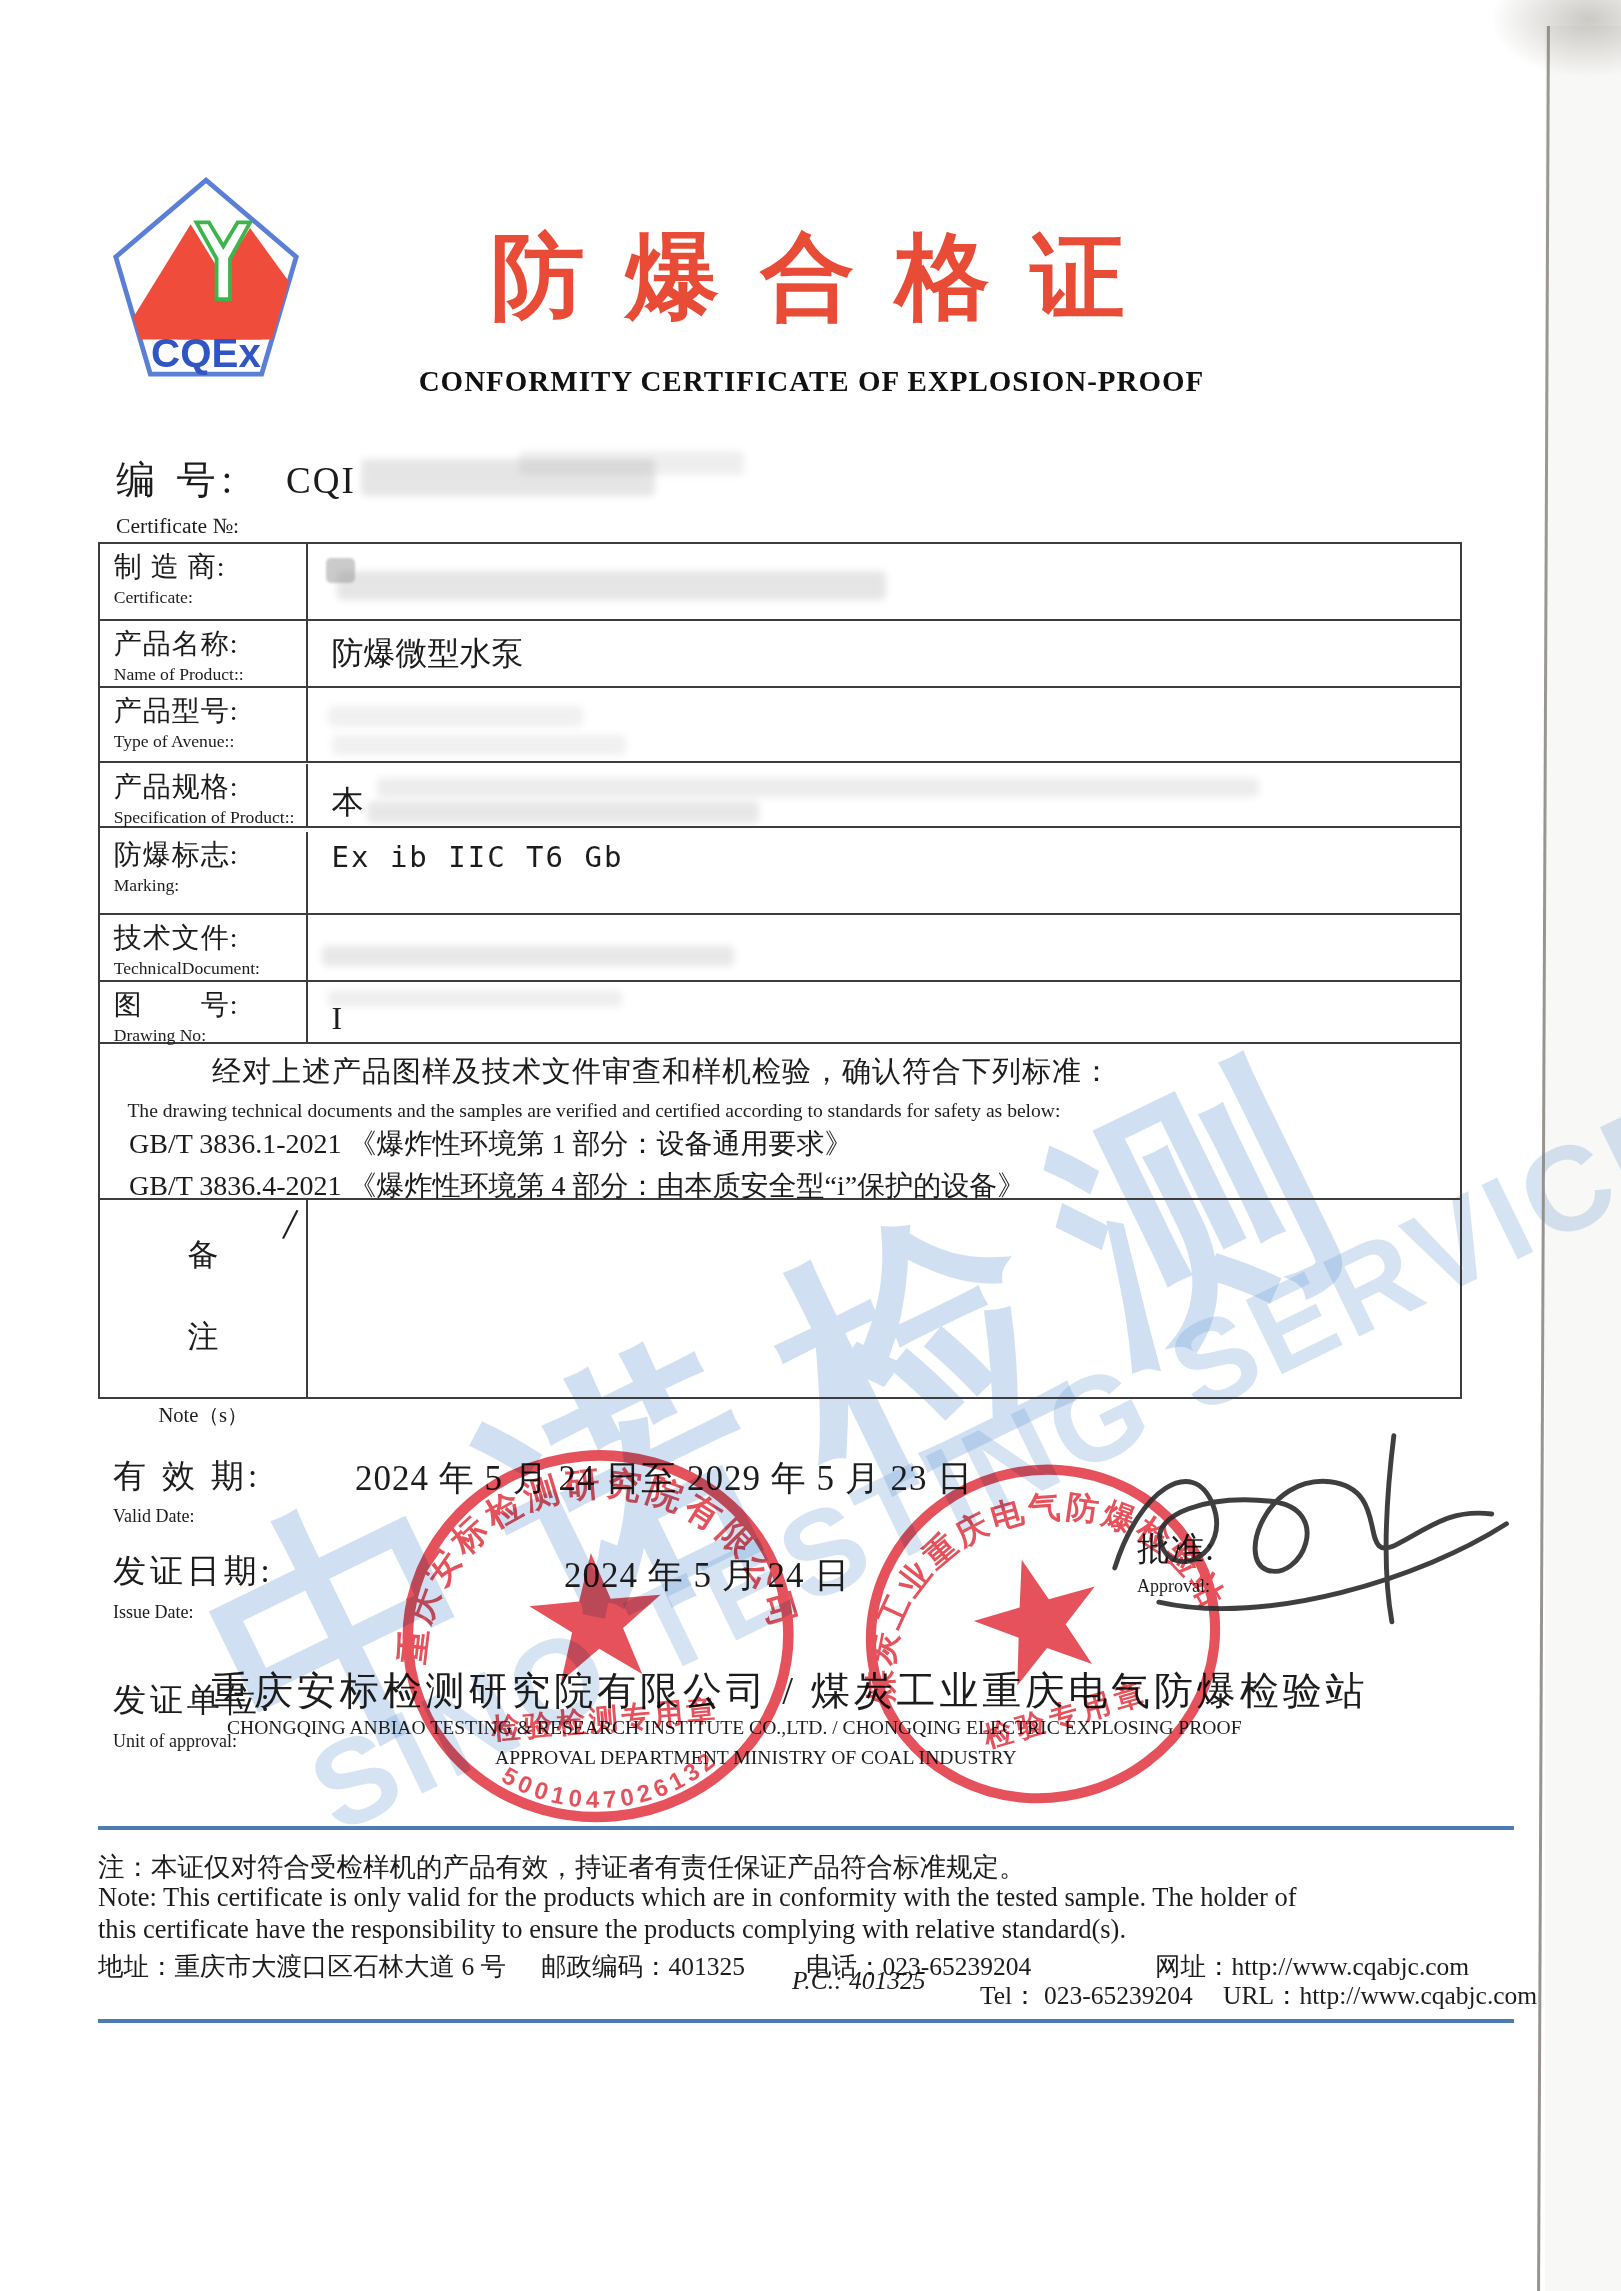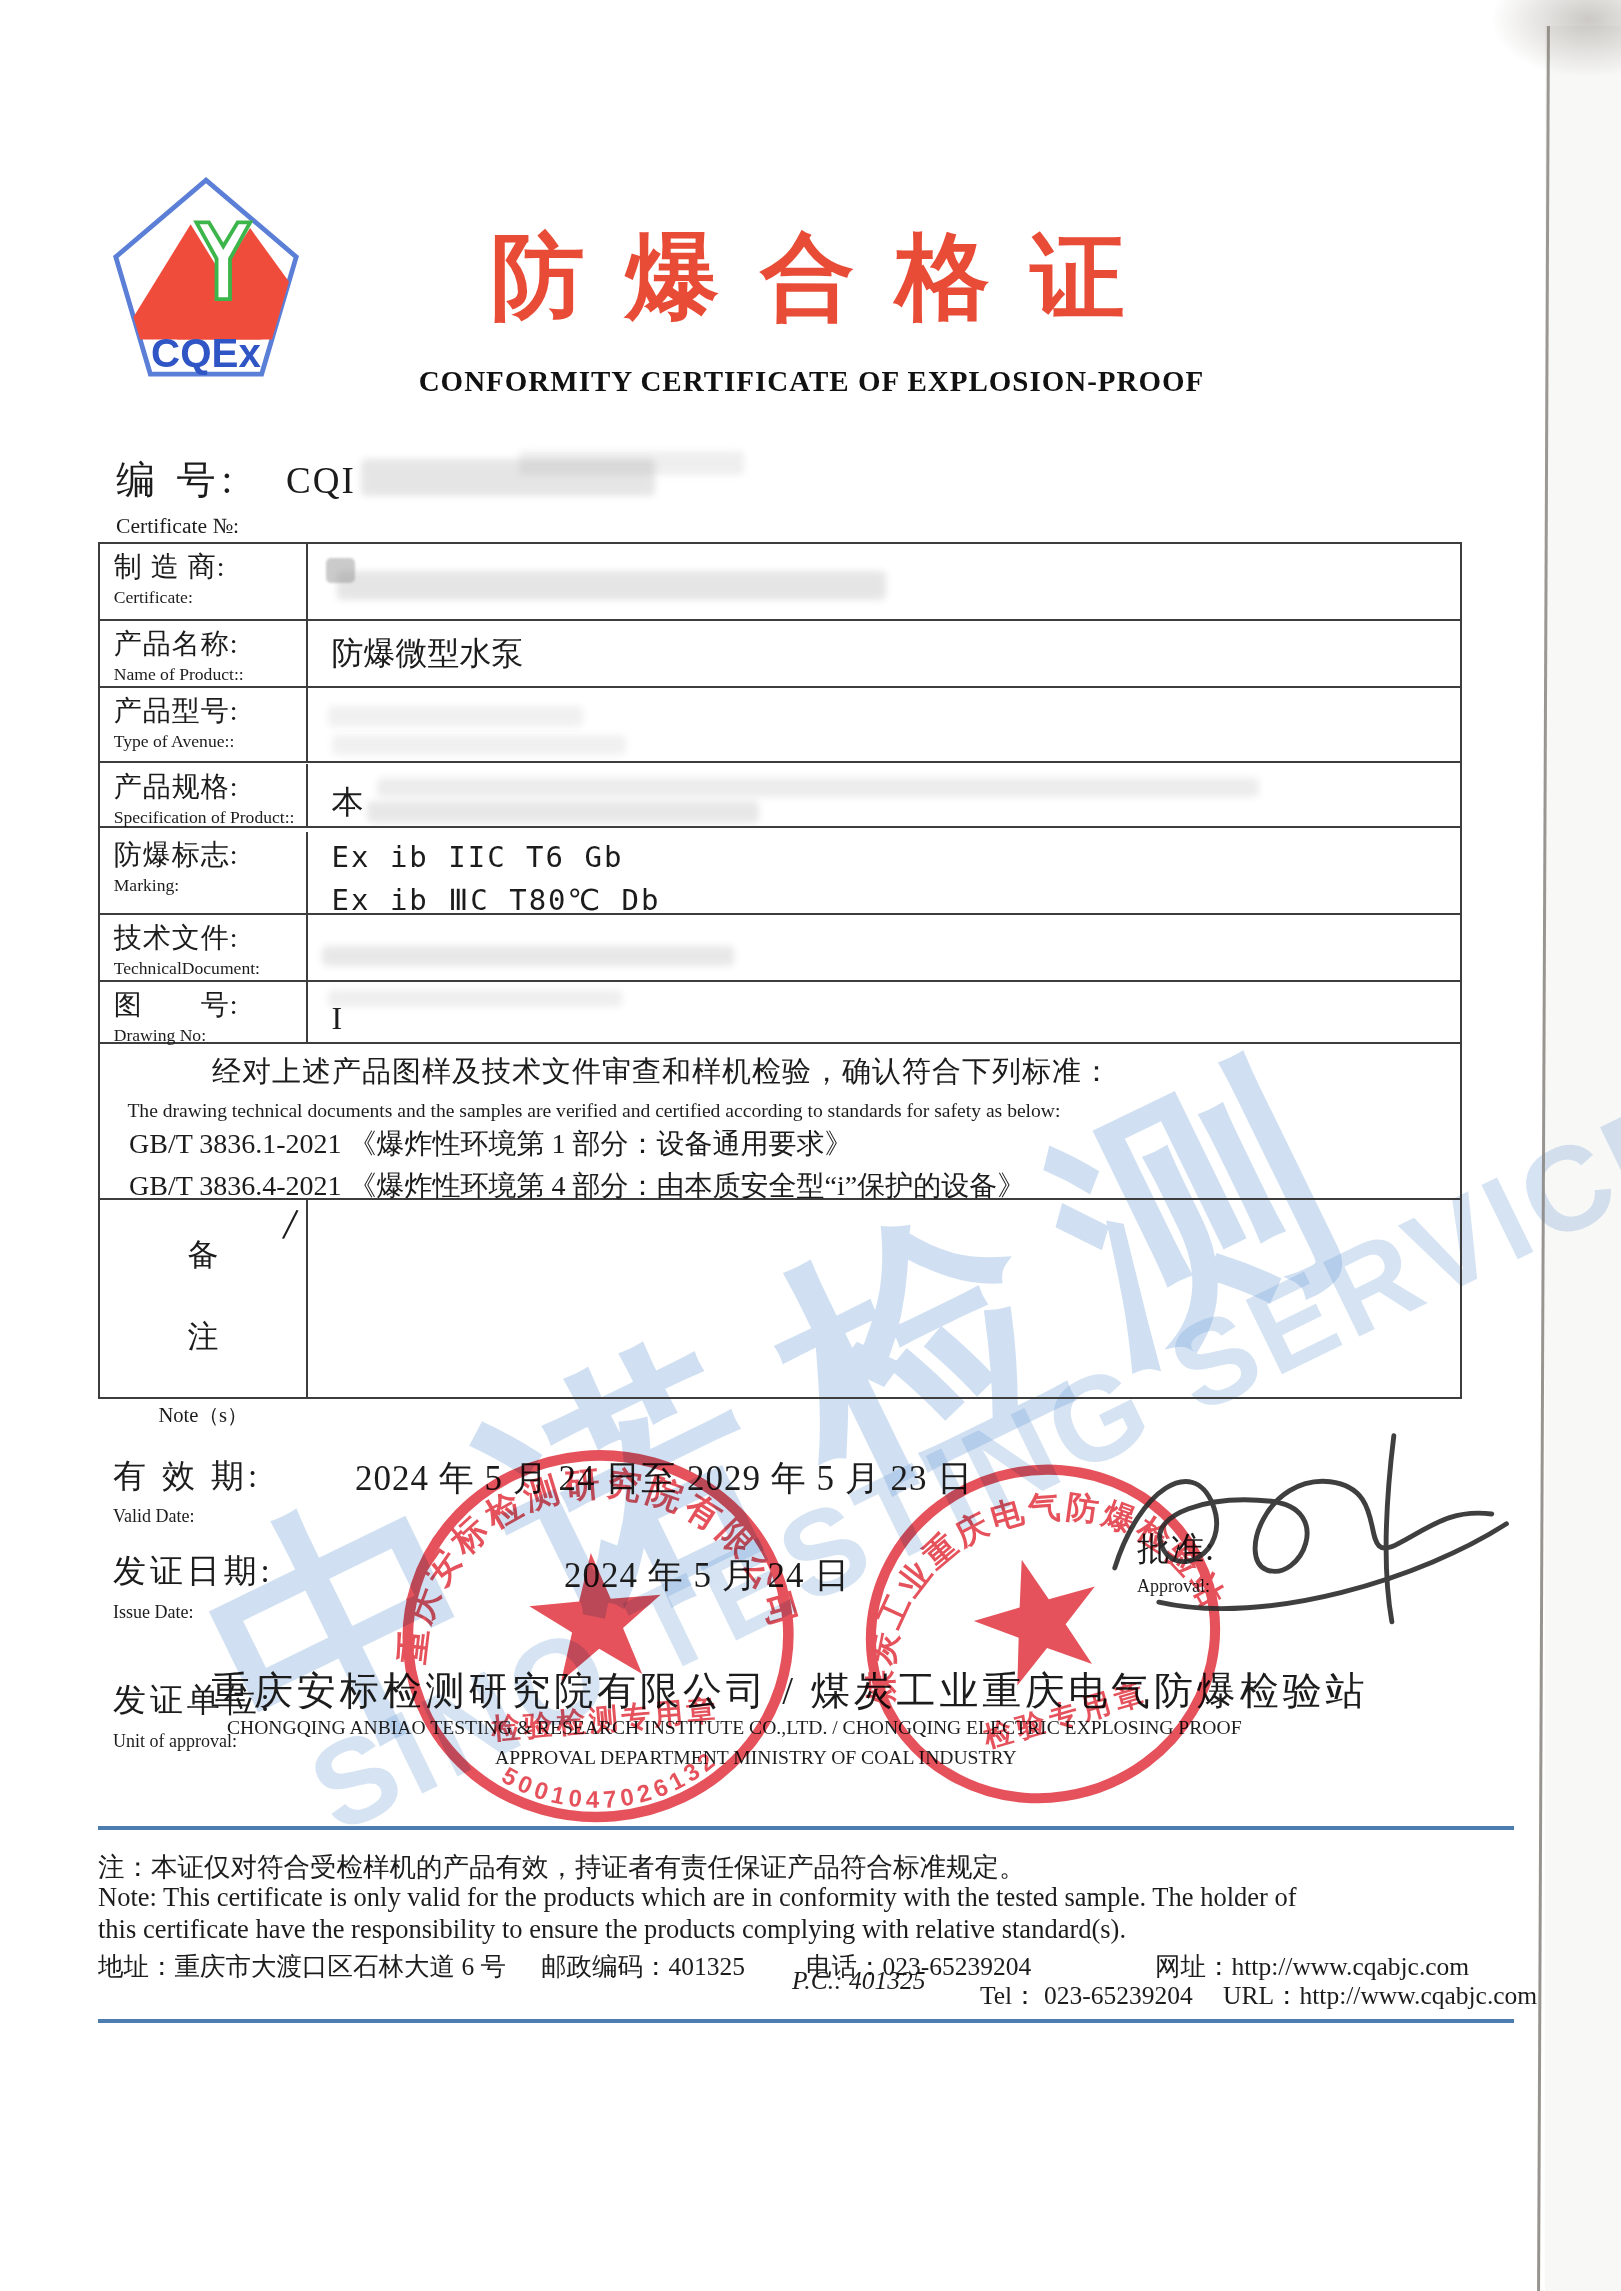--- a/index.html
+++ b/index.html
@@ -146,21 +146,20 @@
       </div>
     </div>
 
     <div class="trow" style="top:288px;height:83px;">
       <div class="lblcell">
         <div class="lc cn">防爆标志:</div>
         <div class="le en">Marking:</div>
       </div>
       <div class="valcell">
         <div class="mono">Ex ib IIC T6 Gb</div>
-        <div class="mono">Ex ib ⅢC T80℃ Db</div>
       </div>
     </div>
 
     <div class="trow" style="top:371px;height:67px;">
       <div class="lblcell">
         <div class="lc cn">技术文件:</div>
         <div class="le en">TechnicalDocument:</div>
       </div>
       <div class="valcell">
         <div class="redact" style="left:13.7px;top:31px;width:412px;height:19.6px;opacity:0.20;"></div>

